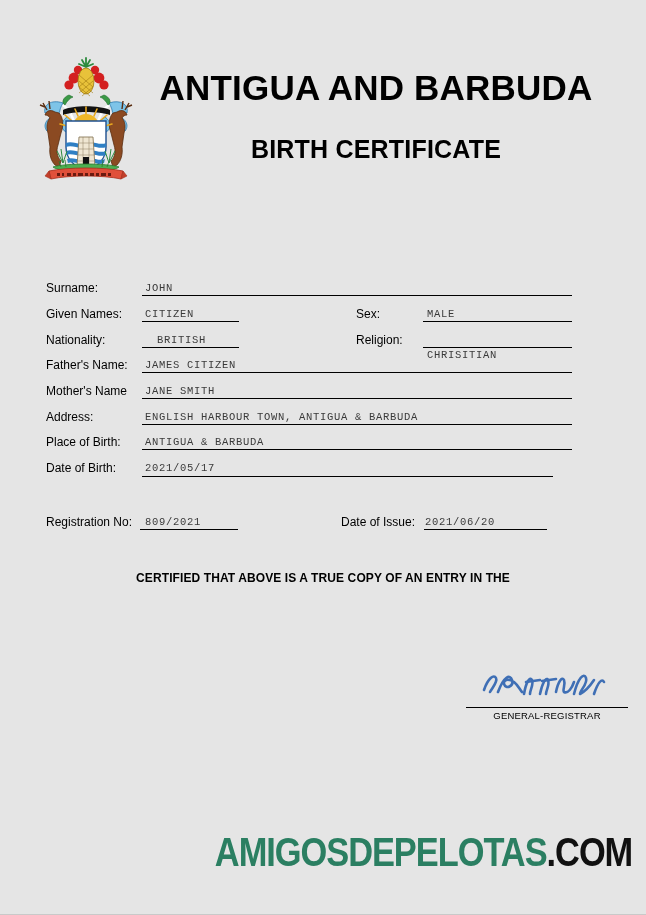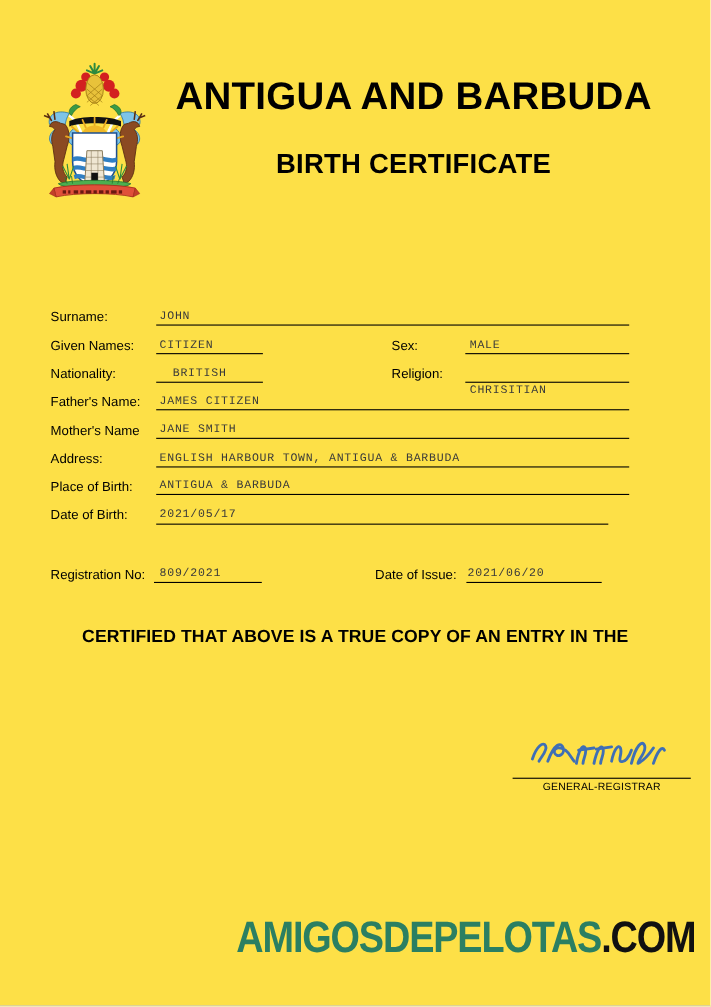--- a/index.html
+++ b/index.html
@@ -9,21 +9,21 @@
     background: #ffffff;
   }
   body {
     font-family: "Liberation Sans", sans-serif;
     -webkit-font-smoothing: antialiased;
   }
   .page {
     position: relative;
     width: 646px;
     height: 915px;
-    background: #fde047;
+    background: #e5e5e5;
     border-bottom: 1px solid #c9c9c9;
     box-sizing: border-box;
     overflow: hidden;
   }
 
   
   .header {
     position: absolute;
     left: 0;
     top: 52px;
@@ -143,21 +143,21 @@
     position: absolute;
     border-bottom: 1px solid #000000;
     height: 0;
   }
 
   
   .cert-line {
     position: absolute;
     width: 646px;
     text-align: center;
-    font-size: 16px;
+    font-size: 12px;
     font-weight: bold;
     color: #000000;
     letter-spacing: 0.1px;
   }
   .cert-line.l1 { top: 571px; }
   .cert-line.l2 { top: 623px; }
 
   
   .sig-wrap {
     position: absolute;

